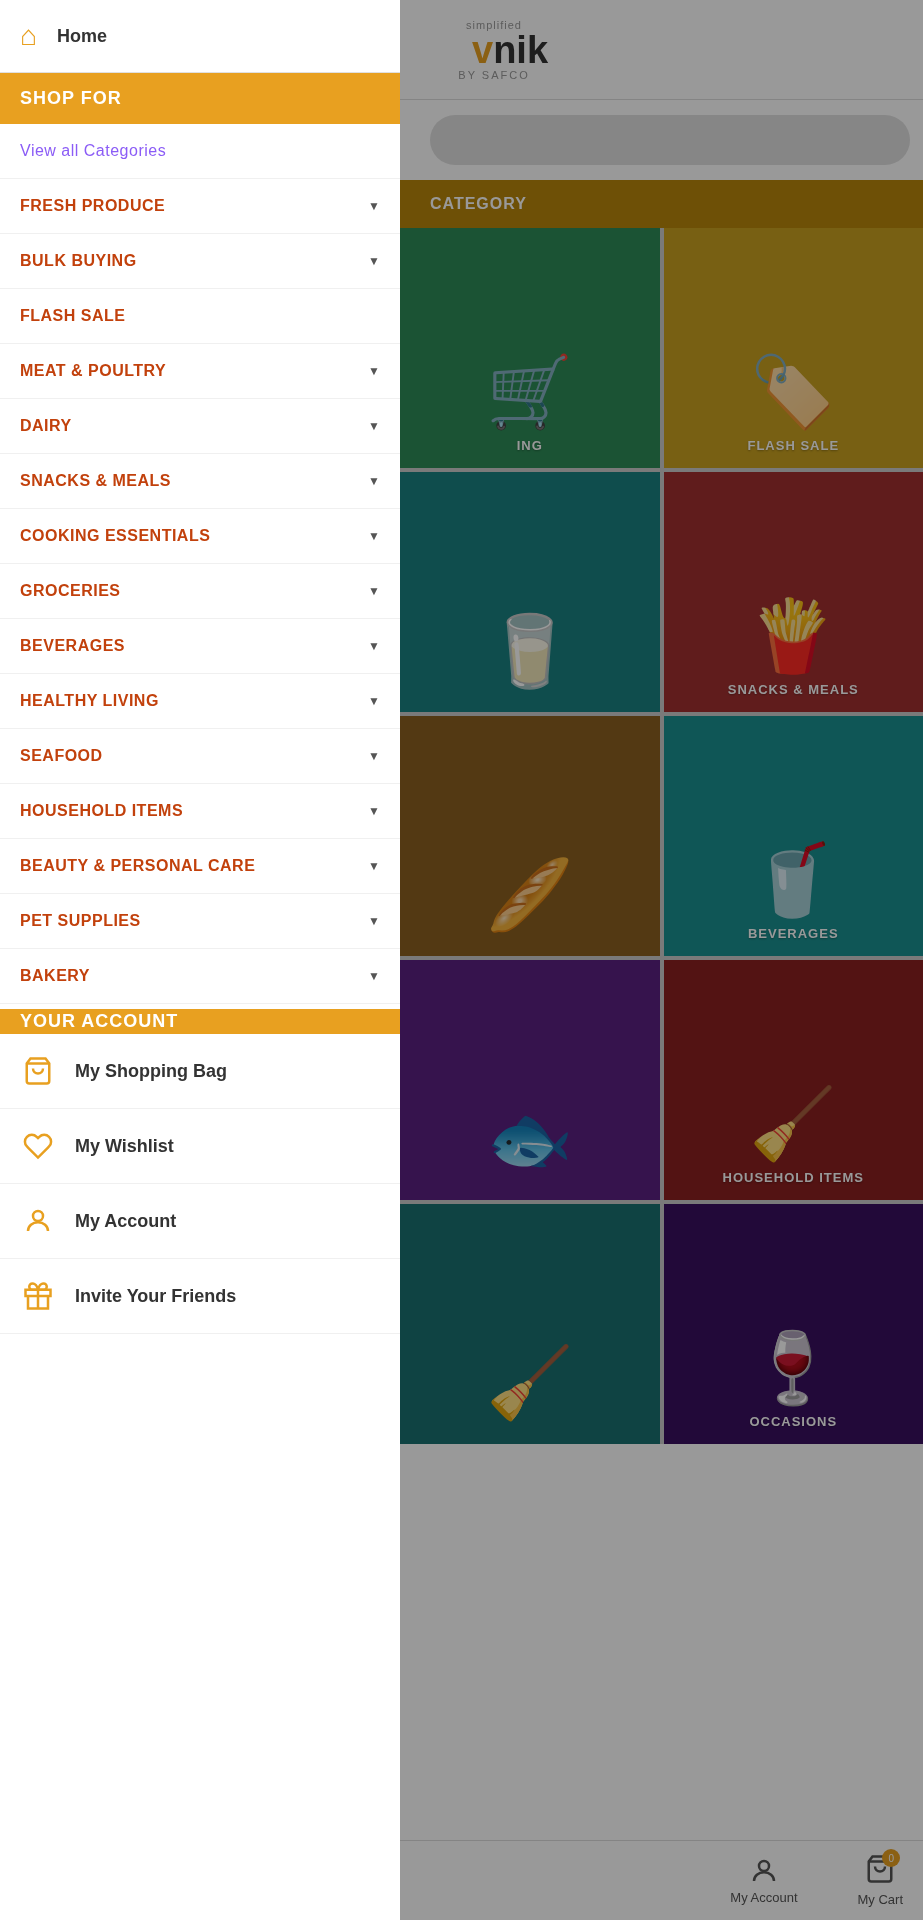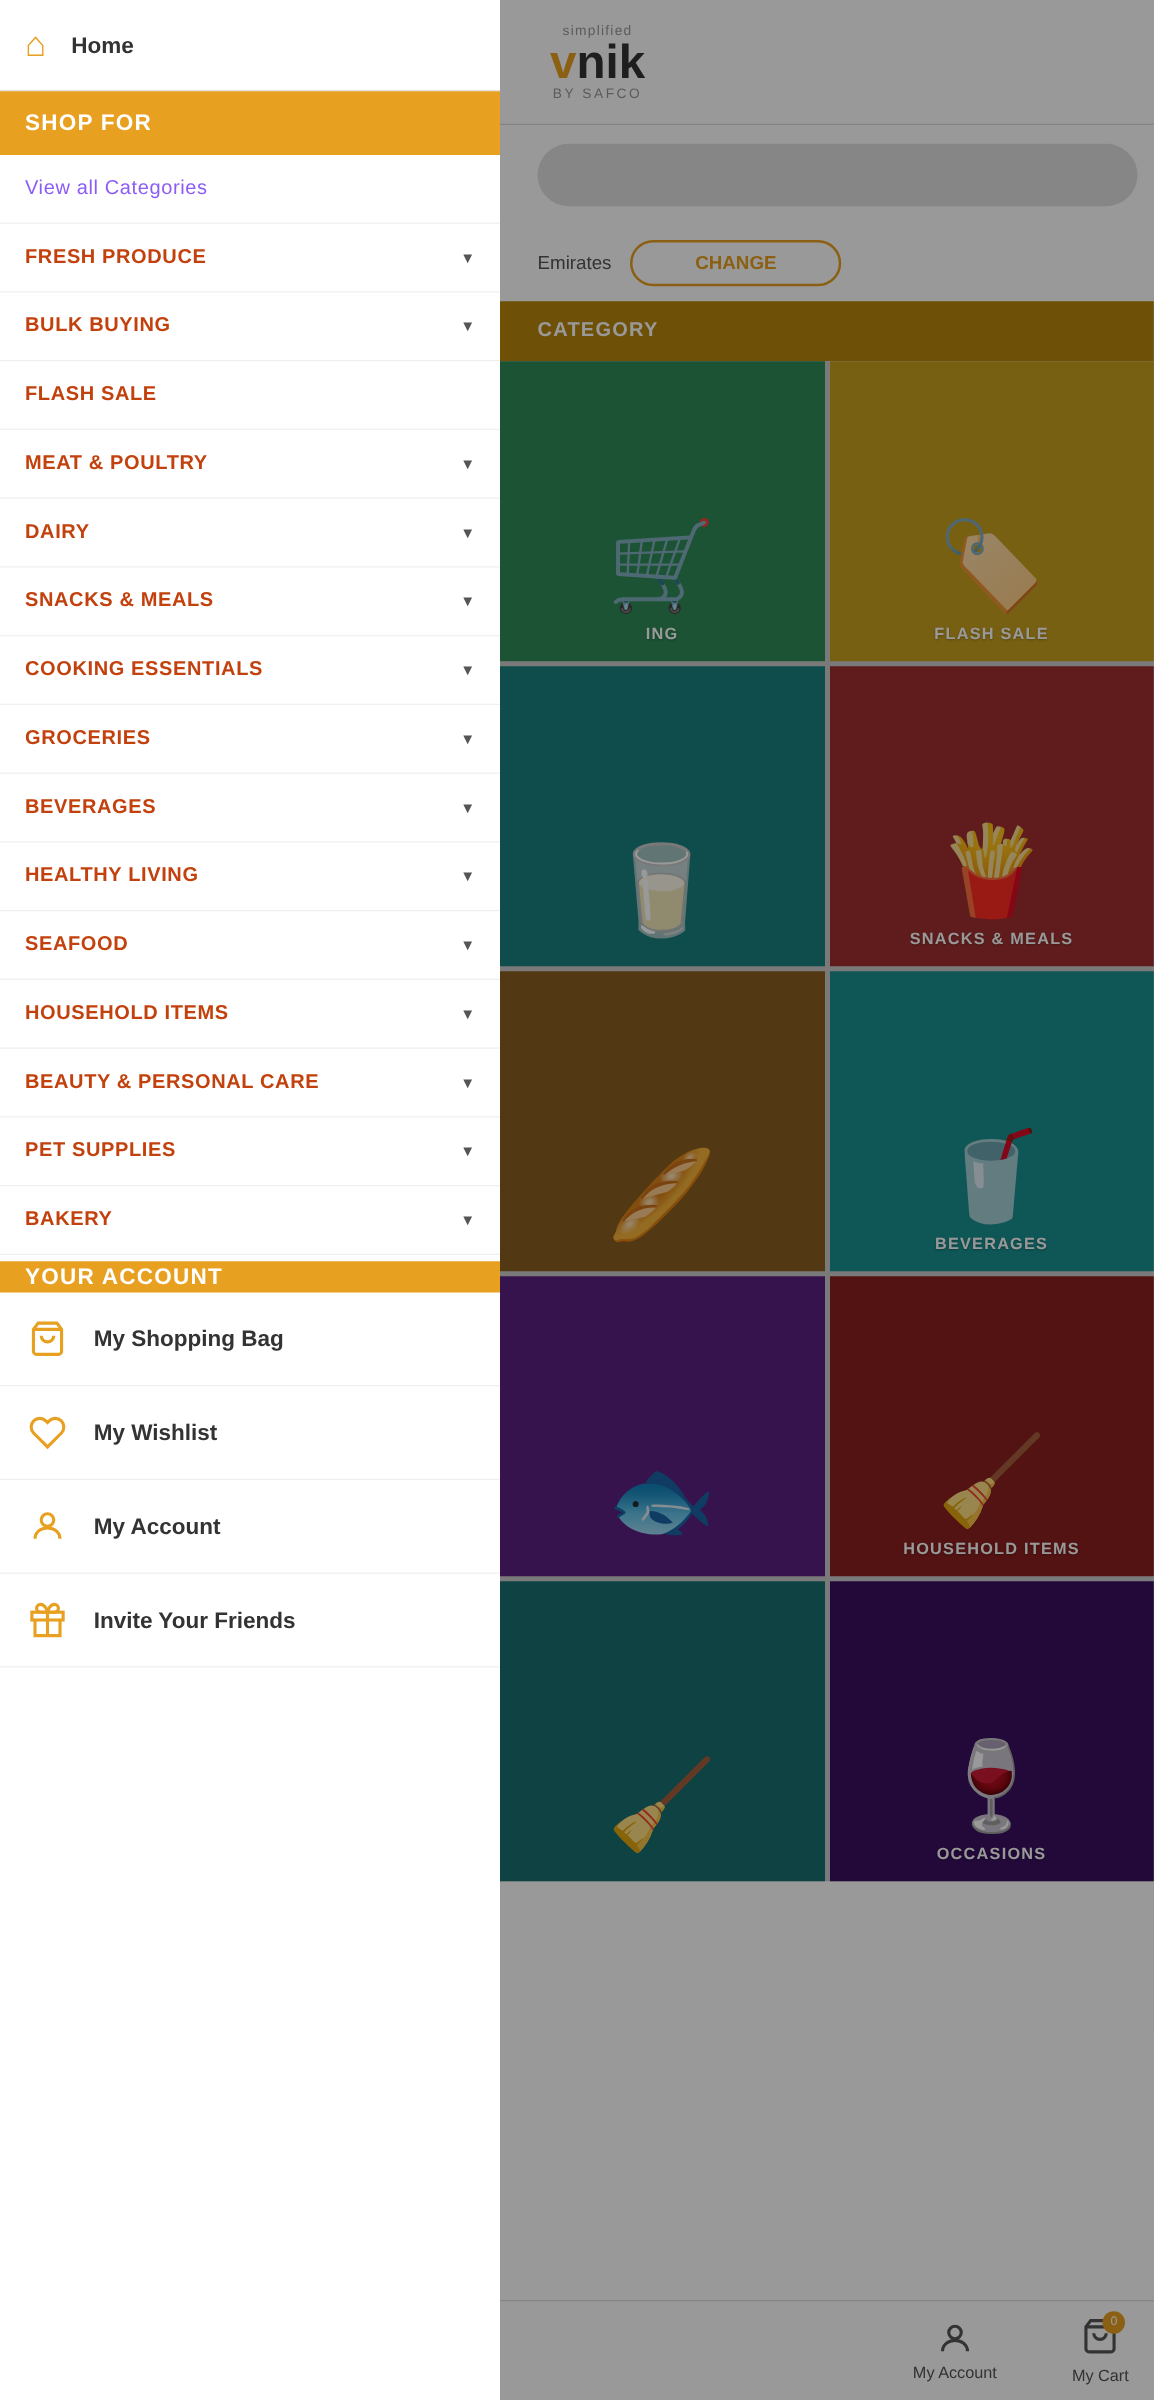--- a/index.html
+++ b/index.html
@@ -322,35 +322,31 @@
     }
   </style>
 </head>
 <body>
 
 <div class="app-background">
 
   <div class="app-header">
     <div class="app-logo">
       <span class="simplified">simplified</span>
-      <div style="font-size:38px; font-weight:900; line-height:1;">
+      <div style="font-size:38px; font-weight:900; line-height:1;margin-left:32px;">
         <span style="color:#e8a020;">v</span><span style="color:#333;">nik</span>
       </div>
       <span class="by-safco">BY SAFCO</span>
     </div>
   </div>
 
   <div class="search-area">
     <div class="search-bar"></div>
   </div>
 
-  <div class="location-area">
-    <span class="location-text">Emirates</span>
-    <button class="change-btn">CHANGE</button>
-  </div>
 
   <div class="category-header">CATEGORY</div>
 
   <div class="category-grid">
 
     <div class="cat-tile green">
       <div class="tile-icon">🛒</div>
       <span class="cat-tile-label">ING</span>
     </div>
     <div class="cat-tile gold">

